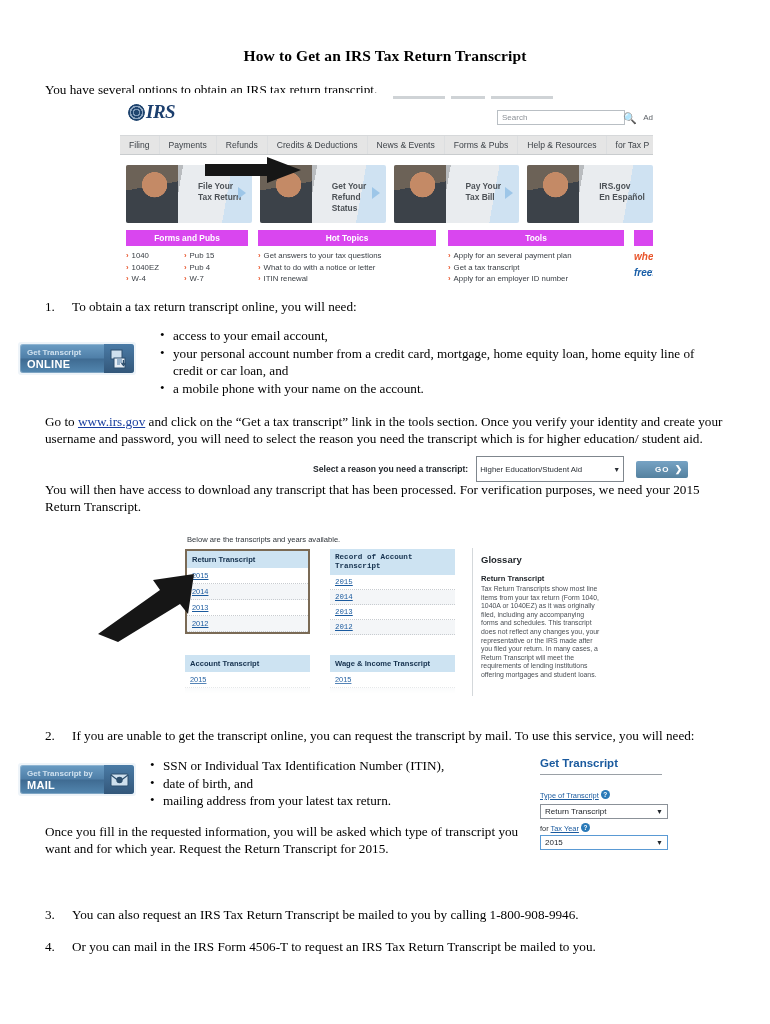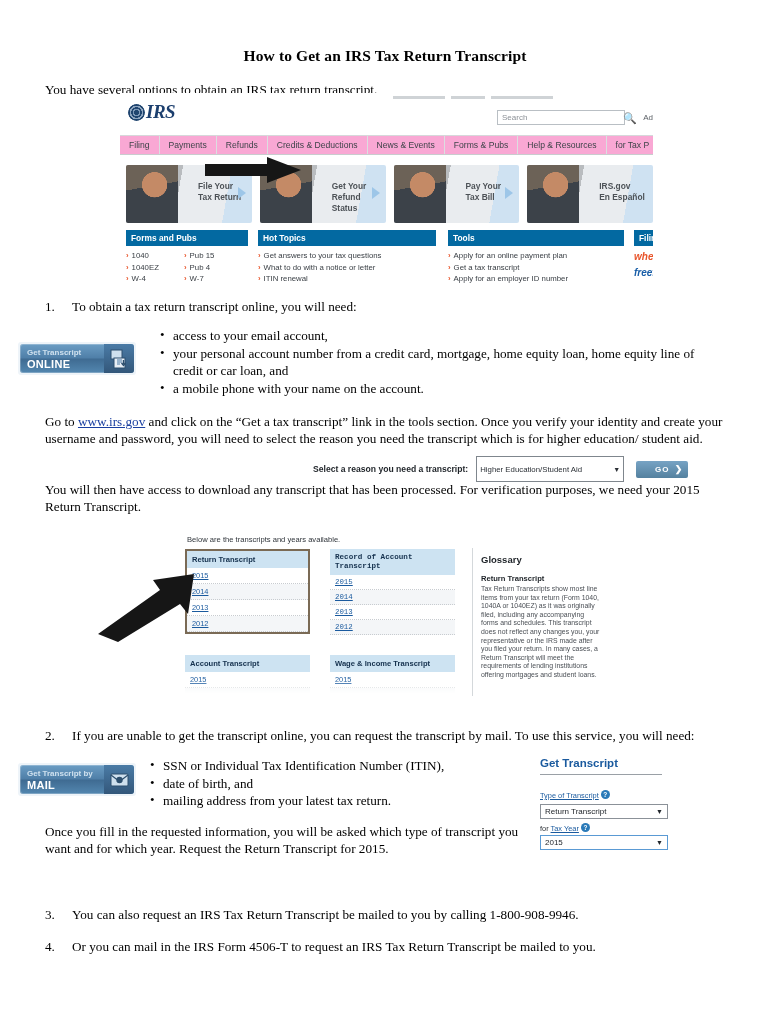--- a/index.html
+++ b/index.html
@@ -36,21 +36,21 @@
   }
   .irs-search {
     position:absolute; right:28px; top:17px; width:128px; height:15px;
     border:1px solid #b9bfc4; background:#fff; font-size:8px; color:#8c9197;
     padding:2px 4px; font-family:"Liberation Sans",sans-serif;
   }
   .irs-mag { position:absolute; right:16px; top:19px; font-size:11px; color:#4a4f55; }
   .irs-adv { position:absolute; right:0px; top:20px; font-size:8px; color:#5a5f65; }
   .irs-nav {
     position:absolute; left:0; top:42px; width:533px; height:20px;
-    background:#f9a8d4; border-top:1px solid #d6d8da; border-bottom:1px solid #c9ccce;
+    background:#e5e5e5; border-top:1px solid #d6d8da; border-bottom:1px solid #c9ccce;
     display:flex; align-items:flex-end;
   }
   .irs-nav .ni {
     font-size:8.6px; color:#3e4349; padding:0 9px; white-space:nowrap;
     border-right:1px solid #dcdee0; line-height:18px;
   }
   .irs-hero { position:absolute; left:6px; top:72px; width:527px; height:58px; display:flex; gap:8px; }
   .tile {
     position:relative; width:127px; height:58px; overflow:hidden;
     background:linear-gradient(100deg,#b9bcbf 0 42%, #e9ecef 42% 78%, #cfe2f2 78% 100%);
@@ -67,22 +67,22 @@
     line-height:11px; font-weight:bold;
   }
   .tile .tarrow {
     position:absolute; right:6px; top:22px; width:0;height:0;
     border-top:6px solid transparent; border-bottom:6px solid transparent;
     border-left:8px solid #9dc6e8;
   }
   .irs-panels { position:absolute; left:6px; top:137px; width:527px; height:60px; }
   .panel { position:absolute; top:0; }
   .panel .phead {
-    background:#0369a1; color:#fff; font-size:8.4px; font-weight:bold;
-    padding:3px 5px; line-height:10px;
+    background:#d946ef; color:#fff; font-size:8.4px; font-weight:bold;
+    padding:3px 5px; line-height:10px;text-align:center;
   }
   .panel ul { list-style:none; margin:0; padding:4px 0 0 0; }
   .panel li { font-size:7.8px; color:#3b4046; line-height:11.5px; white-space:nowrap; }
   .panel li::before { content:"\203A"; color:#e8542a; margin-right:3px; font-weight:bold; }
   .p-forms { left:0; width:122px; }
   .p-forms .cols { display:flex; }
   .p-forms .cols ul { width:58px; }
   .p-hot { left:132px; width:178px; }
   .p-tools { left:322px; width:176px; }
   .p-fil { left:508px; width:105px; }
@@ -300,21 +300,21 @@
         <ul>
           <li>Get answers to your tax questions</li>
           <li>What to do with a notice or letter</li>
           <li>ITIN renewal</li>
         </ul>
       </div>
 
       <div class="panel p-tools">
         <div class="phead">Tools</div>
         <ul>
-          <li>Apply for an online payment plan</li>
+          <li>Apply for an several payment plan</li>
           <li>Get a tax transcript</li>
           <li>Apply for an employer ID number</li>
         </ul>
       </div>
 
       <div class="panel p-fil">
         <div class="phead">Filing &amp; Payment</div>
         <div class="wmr">
           <span>where's</span>
         </div>

